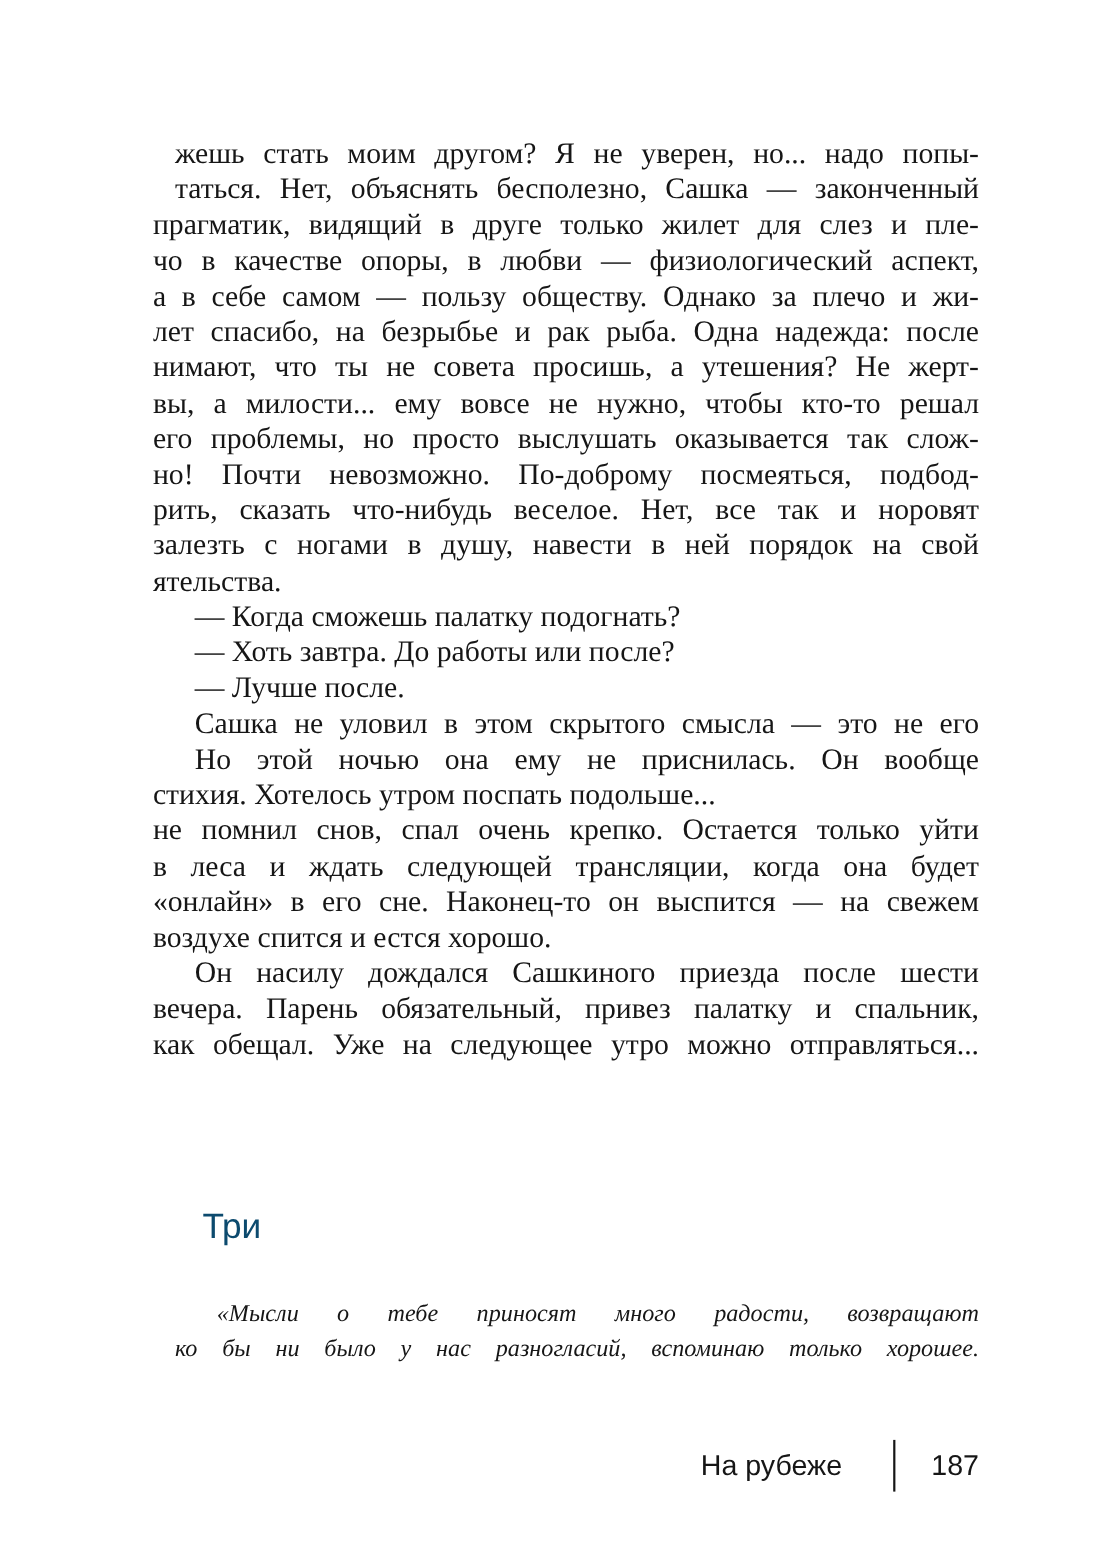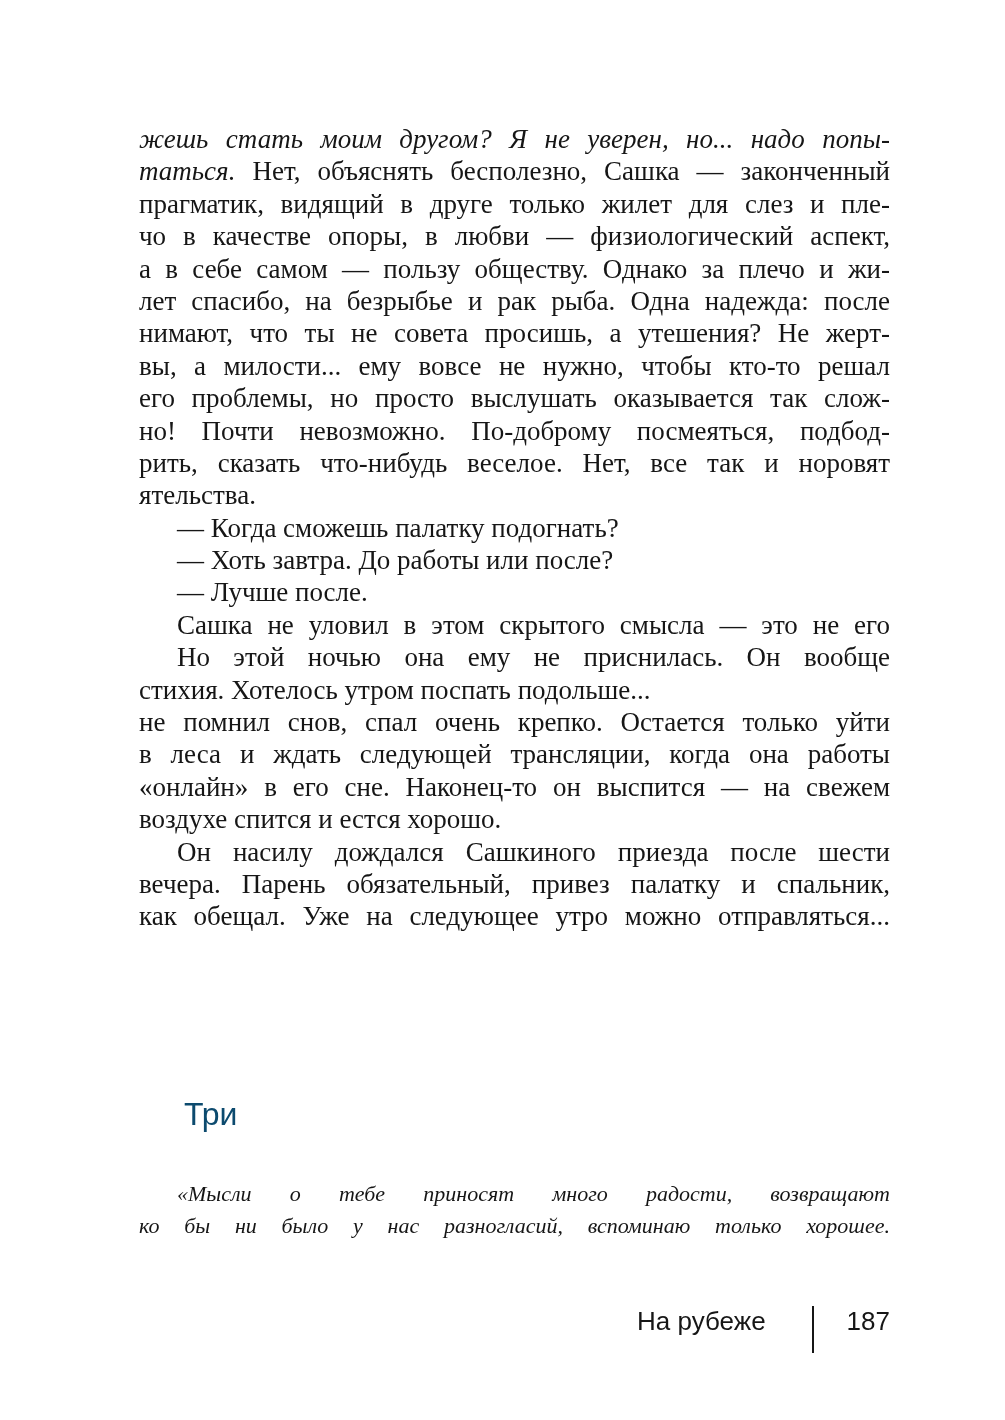--- a/index.html
+++ b/index.html
@@ -39,40 +39,40 @@
     height: 32.4px;
     white-space: normal;
   }
   .line.flush {
     text-align-last: left;
   }
   .line.indent {
     text-indent: 38px;
   }
   .line .it {
-    font-style: italic;
+    margin-left: 20px;
   }
   .section-heading {
     position: absolute;
     left: 184px;
     top: 1095px;
     font-family: "Liberation Sans", sans-serif;
     font-size: 32px;
     line-height: 38px;
     font-weight: 400;
     color: #0c4a6e;
   }
   .footer {
     position: absolute;
     left: 139px;
     top: 1306px;
     width: 751px;
     height: 52px;
     display: flex;
-    align-items: flex-start;
+    align-items: center;
     justify-content: flex-end;
     font-family: "Liberation Sans", sans-serif;
     font-size: 26px;
     color: #161616;
   }
   .footer .divider {
     width: 2px;
     height: 47px;
     background: #161616;
     margin-left: 46px;
@@ -93,29 +93,30 @@
       <div class="line"><span class="it">таться.</span><span> Нет, объяснять бесполезно, Сашка — законченный</span></div>
       <div class="line"><span>прагматик, видящий в друге только жилет для слез и пле-</span></div>
       <div class="line"><span>чо в качестве опоры, в любви — физиологический аспект,</span></div>
       <div class="line"><span>а в себе самом — пользу обществу. Однако за плечо и жи-</span></div>
       <div class="line"><span>лет спасибо, на безрыбье и рак рыба. Одна надежда: после</span></div>
       <div class="line"><span>нимают, что ты не совета просишь, а утешения? Не жерт-</span></div>
       <div class="line"><span>вы, а милости... ему вовсе не нужно, чтобы кто-то решал</span></div>
       <div class="line"><span>его проблемы, но просто выслушать оказывается так слож-</span></div>
       <div class="line"><span>но! Почти невозможно. По-доброму посмеяться, подбод-</span></div>
       <div class="line"><span>рить, сказать что-нибудь веселое. Нет, все так и норовят</span></div>
+      <div class="line"><span>залезть с ногами в душу, навести в ней порядок на свой</span></div>
       <div class="line flush"><span>ятельства.</span></div>
       <div class="line flush indent"><span>— Когда сможешь палатку подогнать?</span></div>
       <div class="line flush indent"><span>— Хоть завтра. До работы или после?</span></div>
       <div class="line flush indent"><span>— Лучше после.</span></div>
       <div class="line indent"><span>Сашка не уловил в этом скрытого смысла — это не его</span></div>
       <div class="line indent"><span>Но этой ночью она ему не приснилась. Он вообще</span></div>
       <div class="line flush"><span>стихия. Хотелось утром поспать подольше...</span></div>
       <div class="line"><span>не помнил снов, спал очень крепко. Остается только уйти</span></div>
-      <div class="line"><span>в леса и ждать следующей трансляции, когда она работы</span></div>
+      <div class="line"><span>в леса и ждать следующей трансляции, когда она будет</span></div>
       <div class="line"><span>«онлайн» в его сне. Наконец-то он выспится — на свежем</span></div>
       <div class="line flush"><span>воздухе спится и естся хорошо.</span></div>
       <div class="line indent"><span>Он насилу дождался Сашкиного приезда после шести</span></div>
       <div class="line"><span>вечера. Парень обязательный, привез палатку и спальник,</span></div>
       <div class="line"><span>как обещал. Уже на следующее утро можно отправляться...</span></div>
     </div>
 
   <div class="section-heading">Три</div>
 
   <div class="quote-text">

